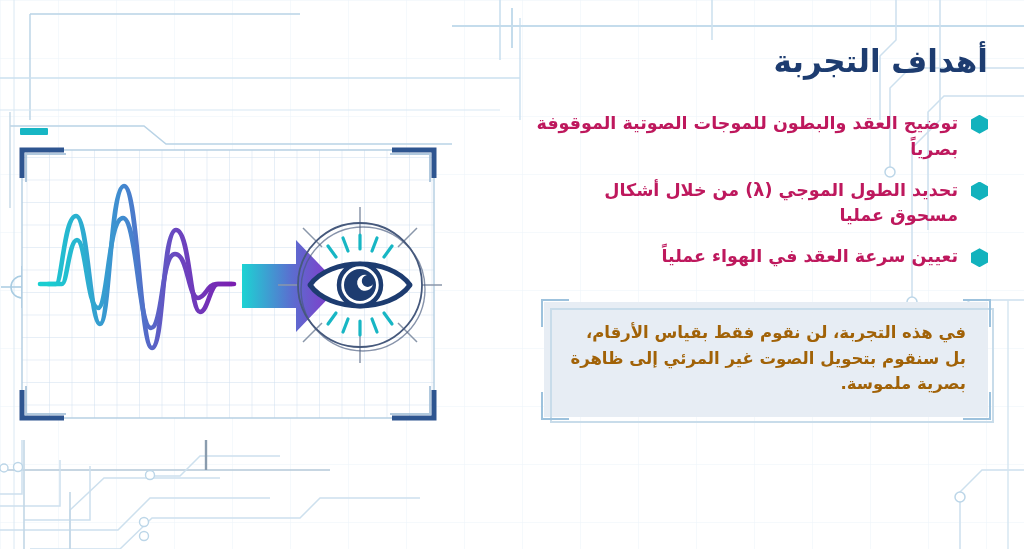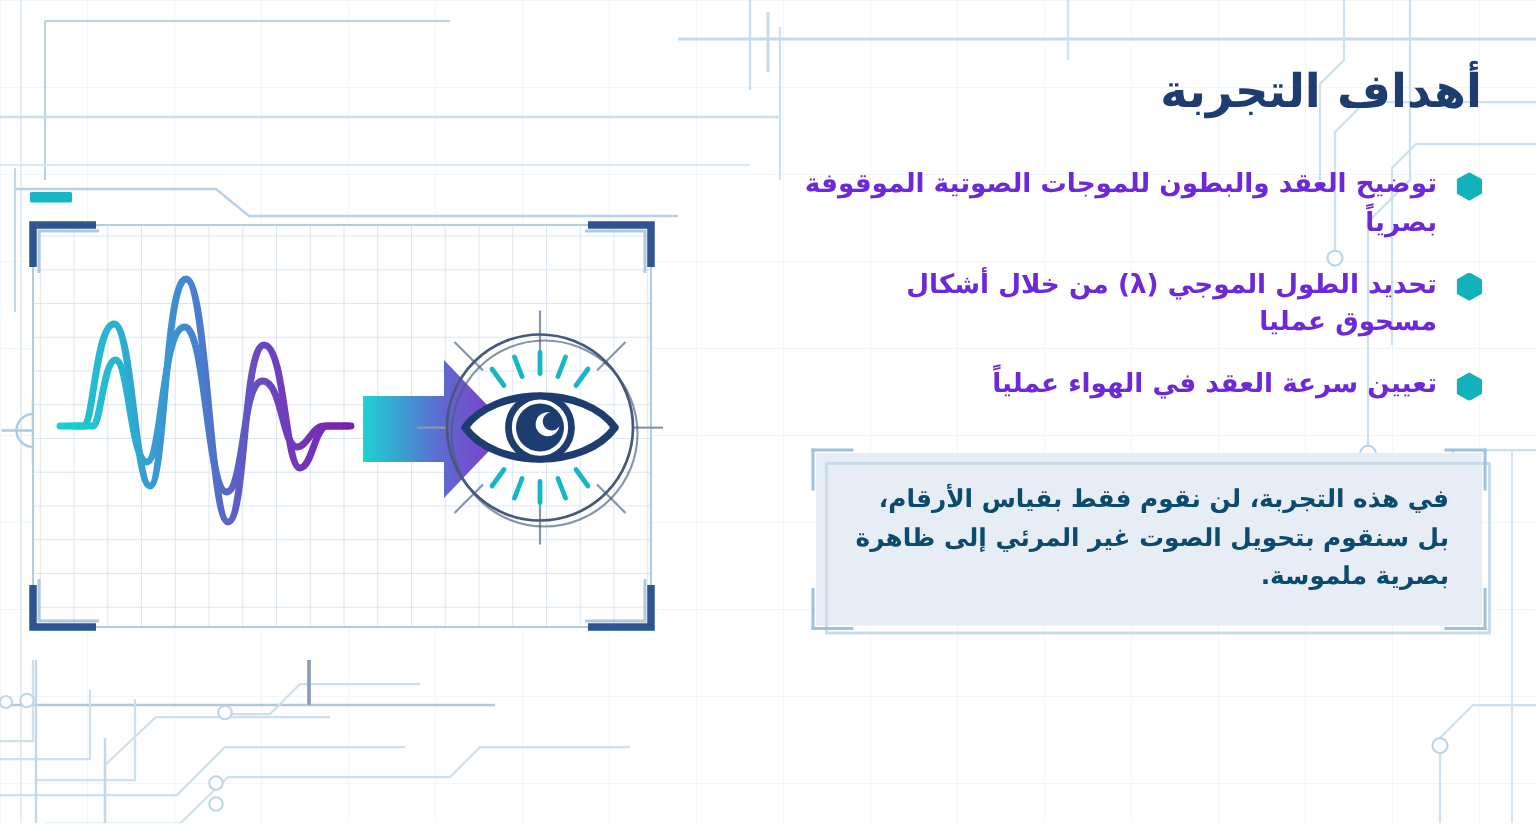--- a/index.html
+++ b/index.html
@@ -74,39 +74,39 @@
     width: 17px;
     height: 19px;
     margin-top: 4px;
     background: #12b2bd;
     clip-path: polygon(50% 0%, 100% 25%, 100% 75%, 50% 100%, 0% 75%, 0% 25%);
   }
   .objective-text {
     flex: 1 1 auto;
     font-size: 17.5px;
     line-height: 1.48;
-    color: #6d28d9;
+    color: #be185d;
     font-weight: 600;
     text-align: right;
     direction: rtl;
   }
 
   
   .callout {
     position: relative;
     margin-top: 32px;
     margin-left: 8px;
     background: #e7edf4;
     padding: 18px 22px 20px 22px;
     direction: rtl;
   }
   .callout-text {
     font-size: 16.5px;
     line-height: 1.55;
-    color: #0c4a6e;
+    color: #a16207;
     font-weight: 600;
     text-align: right;
     direction: rtl;
     margin: 0;
     position: relative;
     z-index: 2;
   }
   .callout-corner {
     position: absolute;
     width: 26px;

